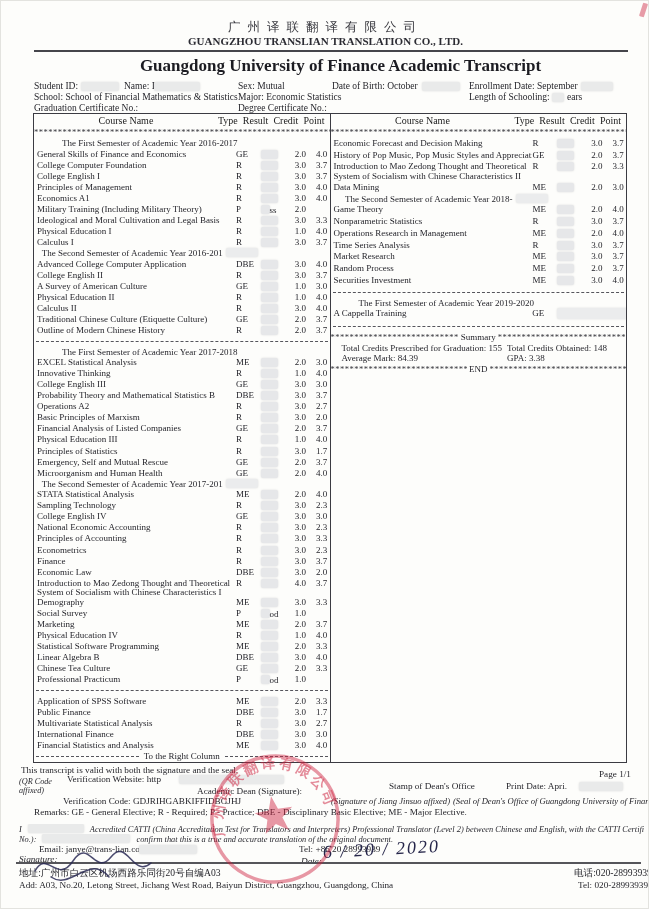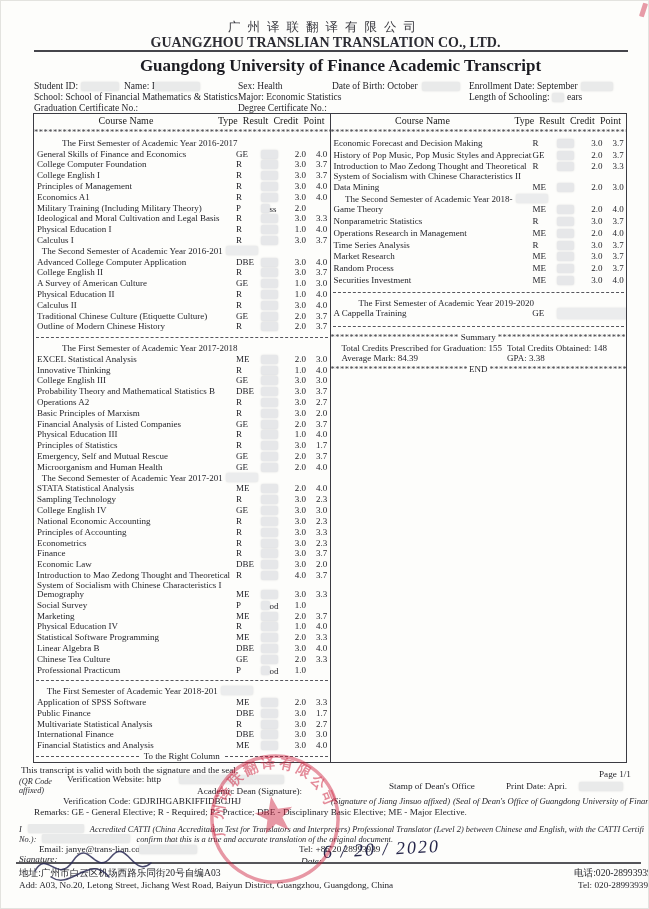--- a/index.html
+++ b/index.html
@@ -1,21 +1,21 @@
 <!DOCTYPE html>
 <html><head>
 <meta charset="utf-8">
 <style>
   html,body{margin:0;padding:0;}
   body{width:649px;height:909px;background:#f6f6f4;font-family:"Liberation Serif","DejaVu Serif",serif;color:#222228;}
   #page{position:relative;width:649px;height:909px;background:#fdfdfb;border:1px solid #e3e3df;box-sizing:border-box;overflow:hidden;}
   .abs{position:absolute;white-space:nowrap;}
   
   .company-cn{top:18px;left:0;width:649px;text-align:center;font-size:12.5px;letter-spacing:7px;color:#3a3a40;}
-  .company-en{top:34px;left:0;width:649px;text-align:center;font-size:14px;font-weight:bold;color:#2c2c33;}
+  .company-en{top:34px;left:0;width:649px;text-align:center;font-size:11px;font-weight:bold;color:#2c2c33;}
   .head-rule{top:49px;left:33px;width:594px;height:2px;background:#45454b;}
   .doc-title{top:55px;left:0;width:649px;text-align:center;font-size:17px;font-weight:bold;color:#1c1c22;padding-left:15px;}
   .inf{font-size:9.5px;color:#26262c;}
   
   .rd{display:inline-block;height:9px;background:#e9eaea;border-radius:2px;vertical-align:-1px;box-shadow:0 0 2px rgba(120,120,125,.25);}
   
   #transcript{position:absolute;left:32px;top:112px;width:594px;height:650px;border:1.5px solid #3b3b42;box-sizing:border-box;display:flex;background:transparent;}
   .half{width:50%;display:flex;flex-direction:column;overflow:hidden;}
   .half.left{border-right:1.5px solid #3b3b42;}
   .thead{display:flex;height:13px;line-height:13px;font-size:10px;color:#222;}
@@ -58,21 +58,21 @@
 
   <div class="abs company-cn">广州译联翻译有限公司</div>
   <div class="abs company-en">GUANGZHOU TRANSLIAN TRANSLATION CO., LTD.</div>
   <div class="abs head-rule"></div>
   <div class="abs doc-title">Guangdong University of Finance Academic Transcript</div>
 
   <span class="abs inf" style="left:33px;top:80px;">Student ID:</span>
   <i class="rd abs" style="left:80px;top:81px;width:38px;"></i>
   <span class="abs inf" style="left:123px;top:80px;">Name: I</span>
   <i class="rd abs" style="left:153px;top:81px;width:46px;"></i>
-  <span class="abs inf" style="left:237px;top:80px;">Sex: Health</span>
+  <span class="abs inf" style="left:237px;top:80px;">Sex: Mutual</span>
   <span class="abs inf" style="left:331px;top:80px;">Date of Birth: October</span>
   <i class="rd abs" style="left:421px;top:81px;width:38px;"></i>
   <span class="abs inf" style="left:468px;top:80px;">Enrollment Date: September</span>
   <i class="rd abs" style="left:580px;top:81px;width:32px;"></i>
 
   <span class="abs inf" style="left:33px;top:91px;">School: School of Financial Mathematics &amp; Statistics</span>
   <span class="abs inf" style="left:237px;top:91px;">Major: Economic Statistics</span>
   <span class="abs inf" style="left:468px;top:91px;">Length of Schooling:</span>
   <i class="rd abs" style="left:551px;top:92px;width:12px;"></i>
   <span class="abs inf" style="left:566px;top:91px;">ears</span>
@@ -413,24 +413,20 @@
           </div>
           <div class="row course">
             <span class="c-name">Professional Practicum</span>
             <span class="c-type">P</span>
             <span class="c-res"><i class="rd res-rd short"></i><span class="rv">od</span></span>
             <span class="c-cred">1.0</span>
             <span class="c-pt"></span>
           </div>
           <div class="row dash">
             <span class="dashfill"></span>
-          </div>
-          <div class="row sec">
-            <span class="sec-t">The First Semester of Academic Year 2018-201</span>
-            <i class="rd sec-rd"></i>
           </div>
           <div class="row course">
             <span class="c-name">Application of SPSS Software</span>
             <span class="c-type">ME</span>
             <span class="c-res"><i class="rd res-rd"></i></span>
             <span class="c-cred">2.0</span>
             <span class="c-pt">3.3</span>
           </div>
           <div class="row course">
             <span class="c-name">Public Finance</span>

